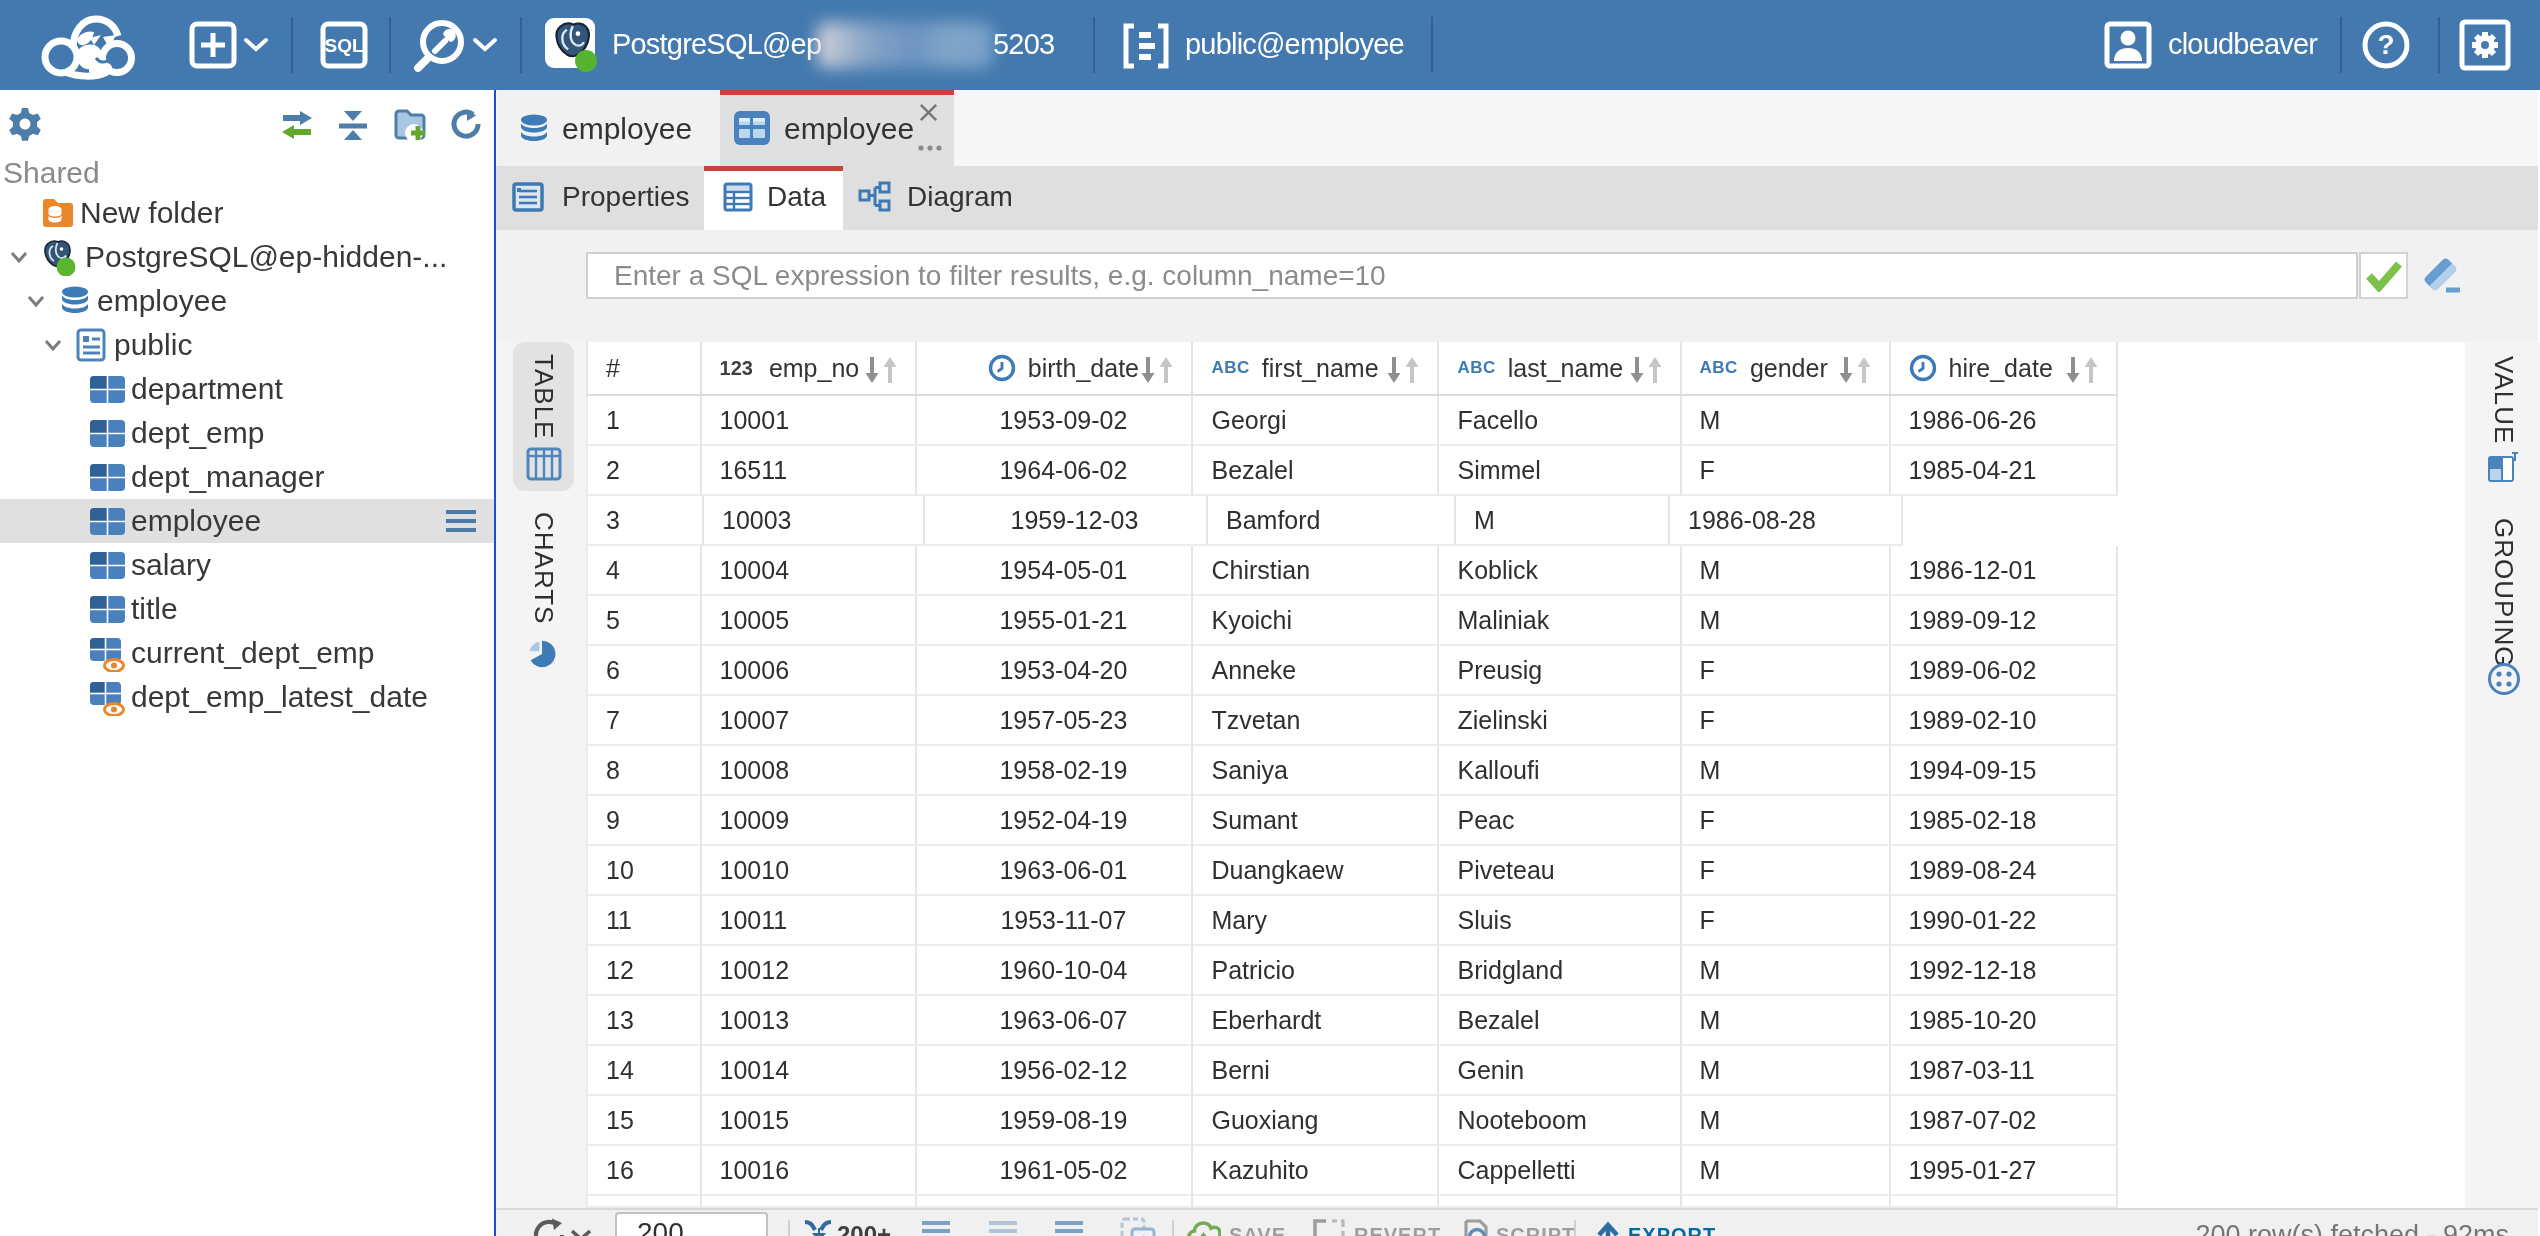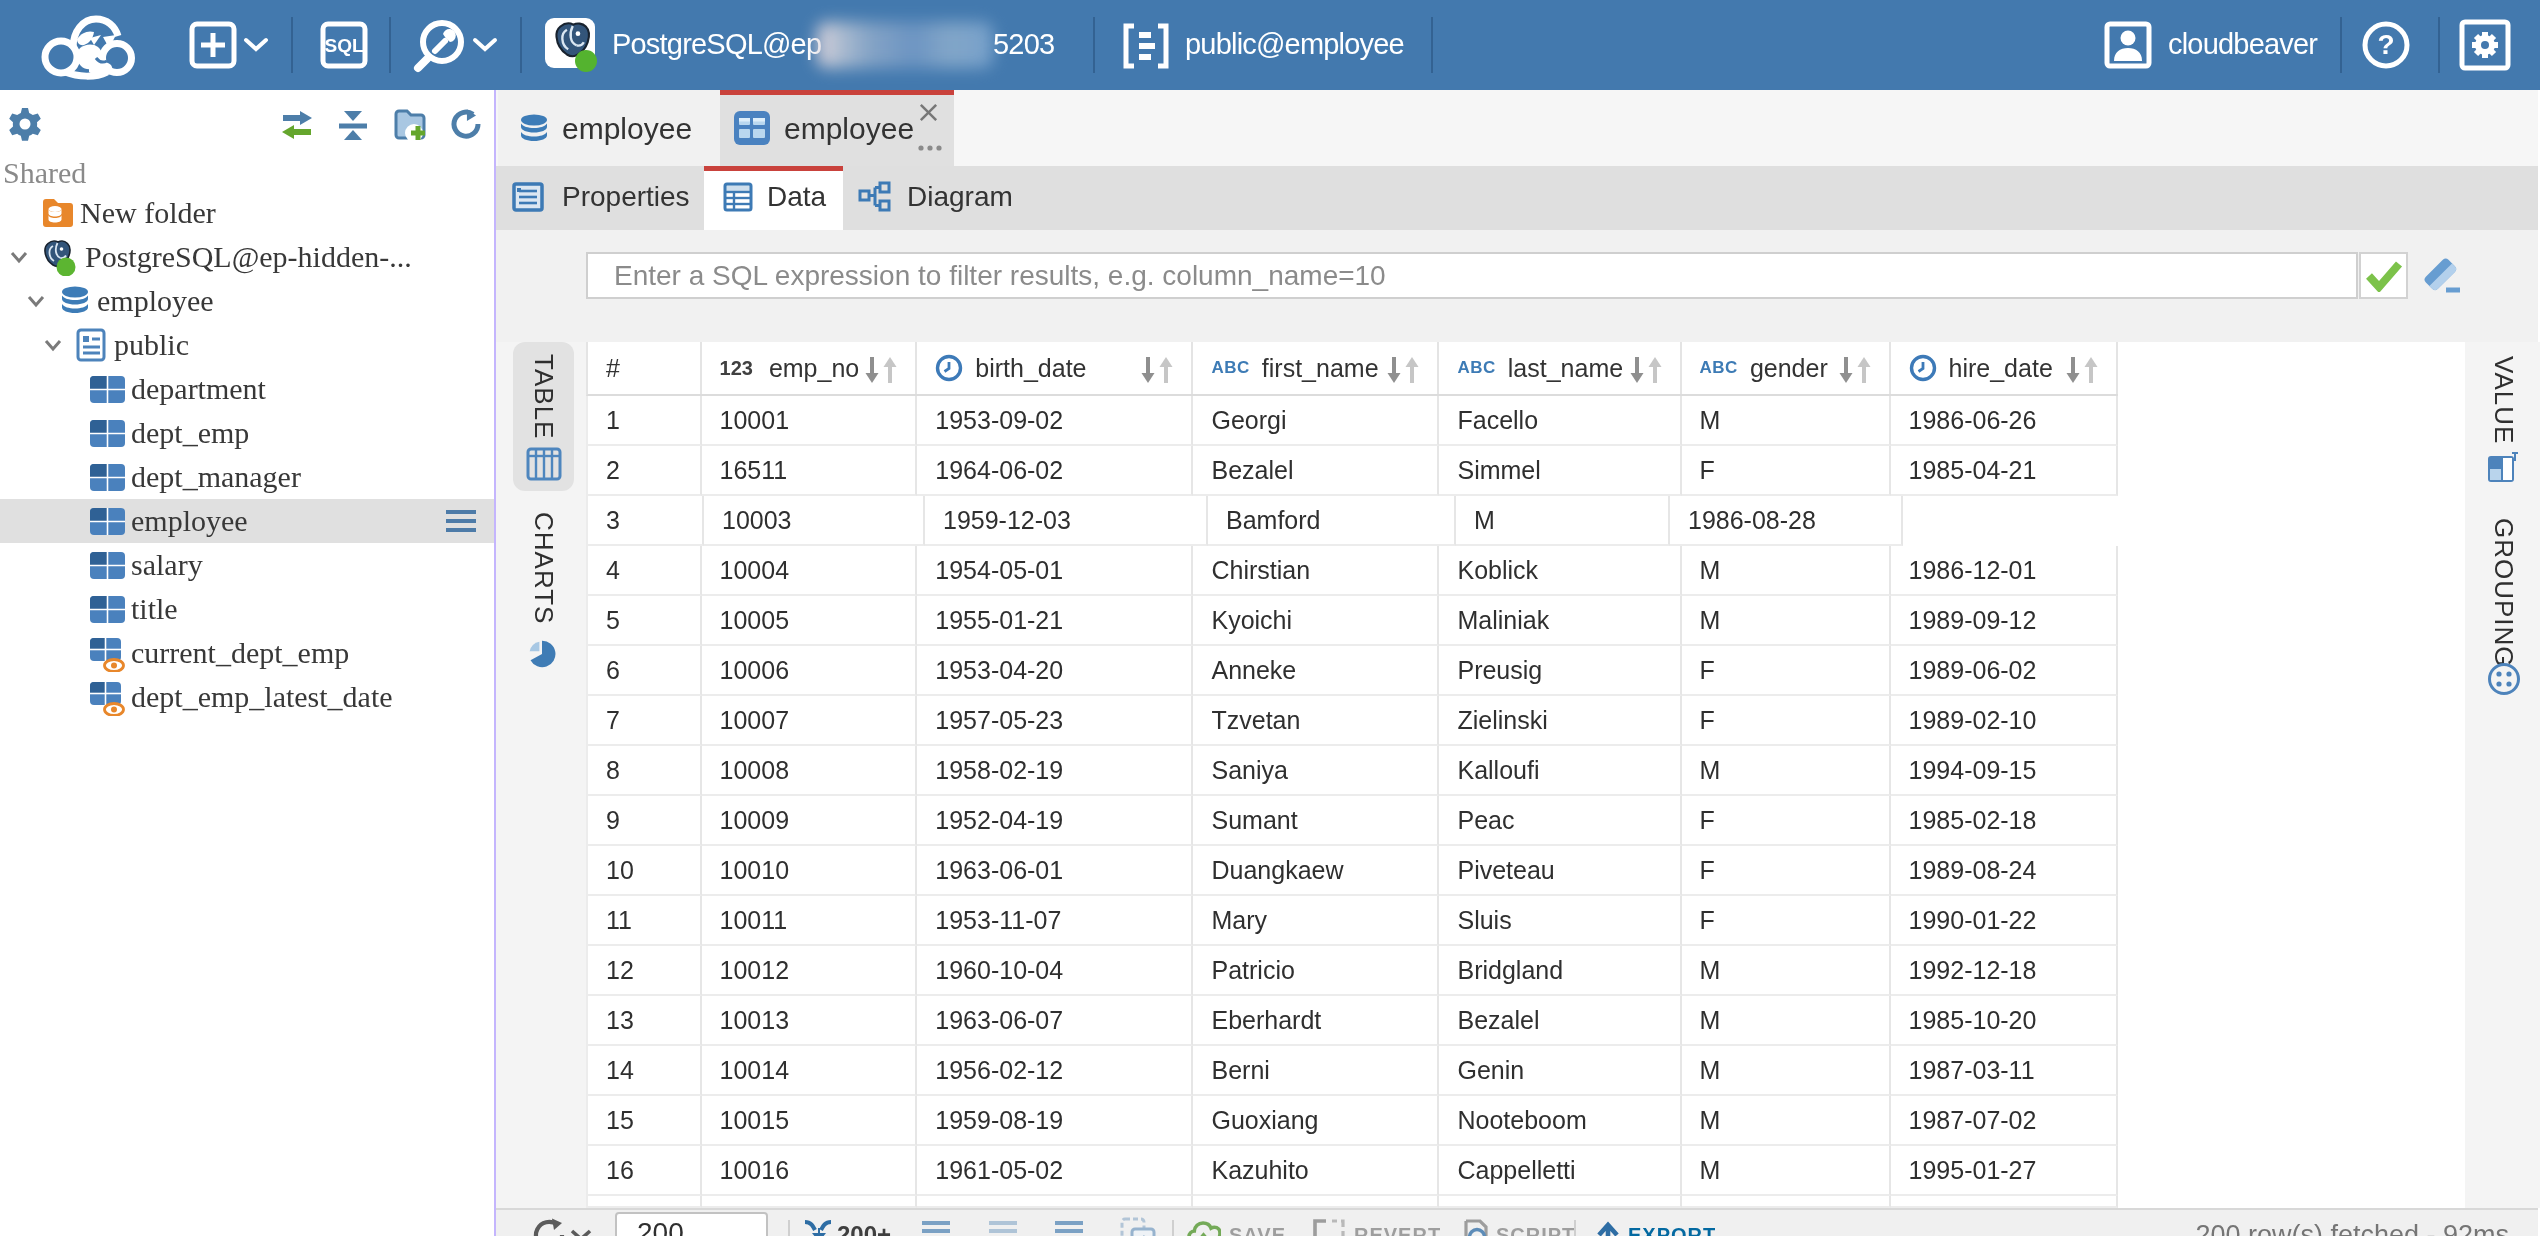--- a/index.html
+++ b/index.html
@@ -4,21 +4,21 @@
 <style>
 * { margin:0; padding:0; box-sizing:border-box; }
 html,body { width:2540px; height:1236px; overflow:hidden; background:#fff;
   font-family:"Liberation Sans", sans-serif; }
 .topbar { position:relative; width:2540px; height:90px; background:#4379ae; }
 .topbar .abs { position:absolute; }
 .tdiv { position:absolute; width:2px; height:56px; top:17px; background:rgba(22,58,95,0.35); }
 .ttext { position:absolute; color:#fff; font-size:29px; letter-spacing:-0.8px; top:28px; white-space:nowrap; }
 .app { display:flex; width:2540px; height:1146px; }
 .sidebar { position:relative; width:496px; height:1146px; background:#fff;
-  border-right:2px solid #c4b5fd; flex:0 0 496px;font-family:Liberation Serif, serif; }
+  border-right:2px solid #1d4ed8; flex:0 0 496px; }
 .side-toolbar { position:absolute; top:12px; left:0; width:494px; height:45px; }
 .side-toolbar .abs { position:absolute; }
 .shared { position:absolute; top:66px; left:3px; font-size:30px; color:#8a8a8a; }
 .tree { position:absolute; top:101px; left:0; width:494px; }
 .trow { position:relative; height:44px; display:flex; align-items:center; font-size:30px; color:#383838; white-space:nowrap; }
 .trow.sel { background:#e0e0e0; }
 .chev { position:absolute; width:20px; height:20px; }
 .ticon { position:absolute; top:7px; }
 .tlabel { position:absolute; }
 .main { position:relative; width:2042px; height:1146px; background:#fff; }
@@ -41,21 +41,21 @@
 .pill { position:absolute; left:17px; top:0px; width:61px; height:149px; background:#e2e2e2; border-radius:12px; }
 .vtext { writing-mode:vertical-rl; font-size:26px; color:#2f2f2f; letter-spacing:1px; }
 .gridwrap { position:relative; width:1879px; height:866px; background:#fff; border-radius:12px 12px 0 0; flex:0 0 1879px; }
 .rstrip { position:relative; width:75px; height:866px; background:#f4f4f4; flex:0 0 75px; }
 .ghead { position:relative; display:flex; height:54px; border-bottom:2px solid #dcdcdc; width:1532px; border-left:2px solid #e4e4e4; }
 .ghead .hc { position:relative; display:flex; align-items:center; font-size:25px; color:#333;
   border-right:2px solid #e4e4e4; padding-left:18px; }
 .grow { display:flex; height:50px; width:1532px; border-left:2px solid #ececec; }
 .grow .c { display:flex; align-items:center; font-size:25px; color:#2f2f2f;
   border-right:2px solid #e6e6e6; border-bottom:2px solid #ececec; padding-left:18px; }
-.c0 { width:116px; } .c1 { width:221px; } .c2 { width:283px; } .c3 { width:252px; }
+.c0 { width:116px; } .c1 { width:221px; } .c2 { width:283px;justify-content:center; } .c3 { width:252px; }
 .c4 { width:248px; } .c5 { width:214px; } .c6 { width:233px; }
 .sorticon { position:absolute; right:16px; top:12px; }
 .bottombar { position:relative; width:100%; height:50px; background:#f0f0f0; border-top:2px solid #d8d8d8; }
 .bottombar .abs { position:absolute; }
 .blabel { position:absolute; top:14px; font-size:20px; font-weight:700; color:#9e9e9e; letter-spacing:1px; }
 .bdiv { position:absolute; top:10px; width:2px; height:28px; background:#cfcfcf; }
 .status { position:absolute; right:29px; top:10px; font-size:27px; color:#757575; }
 </style>
 </head>
 <body>

